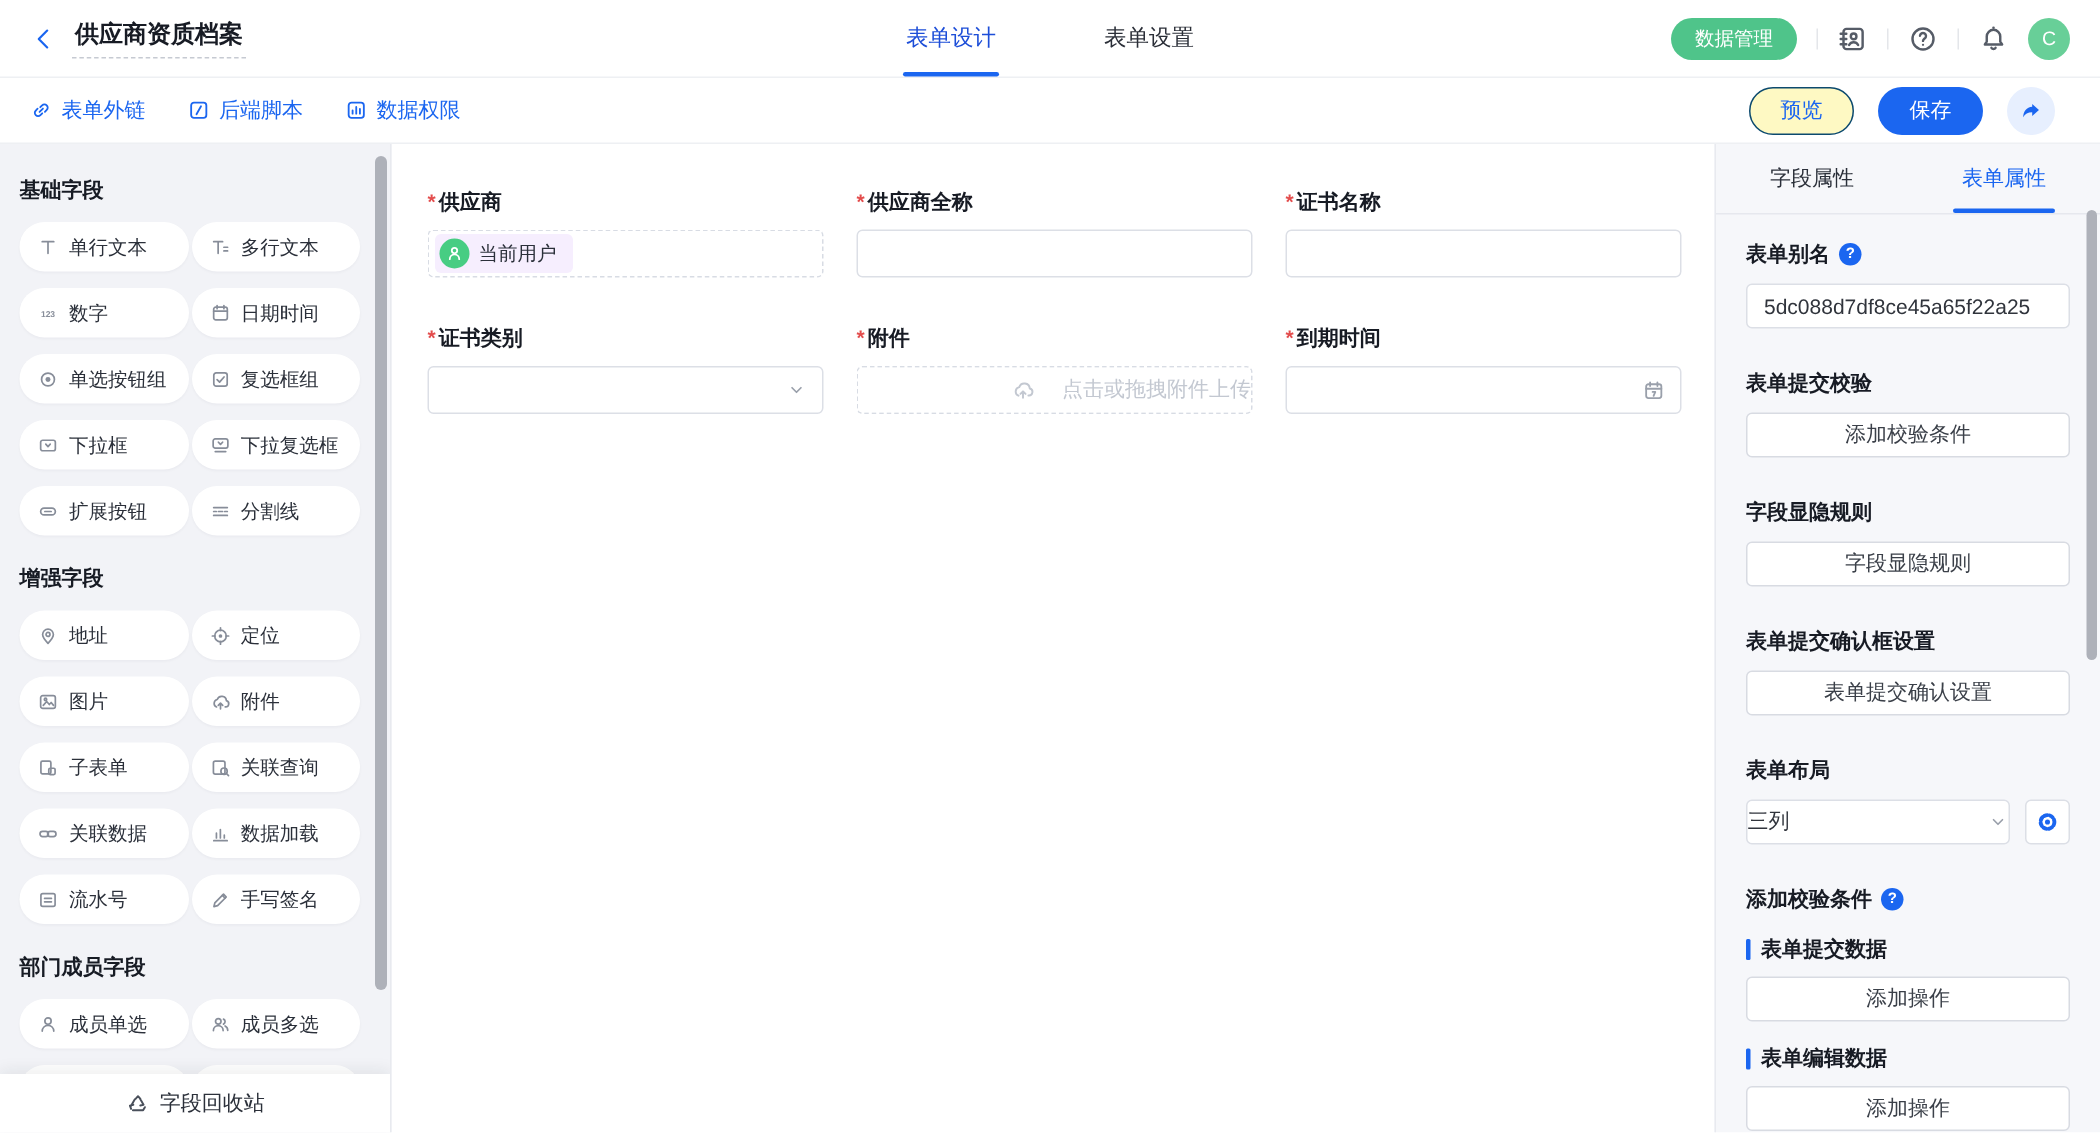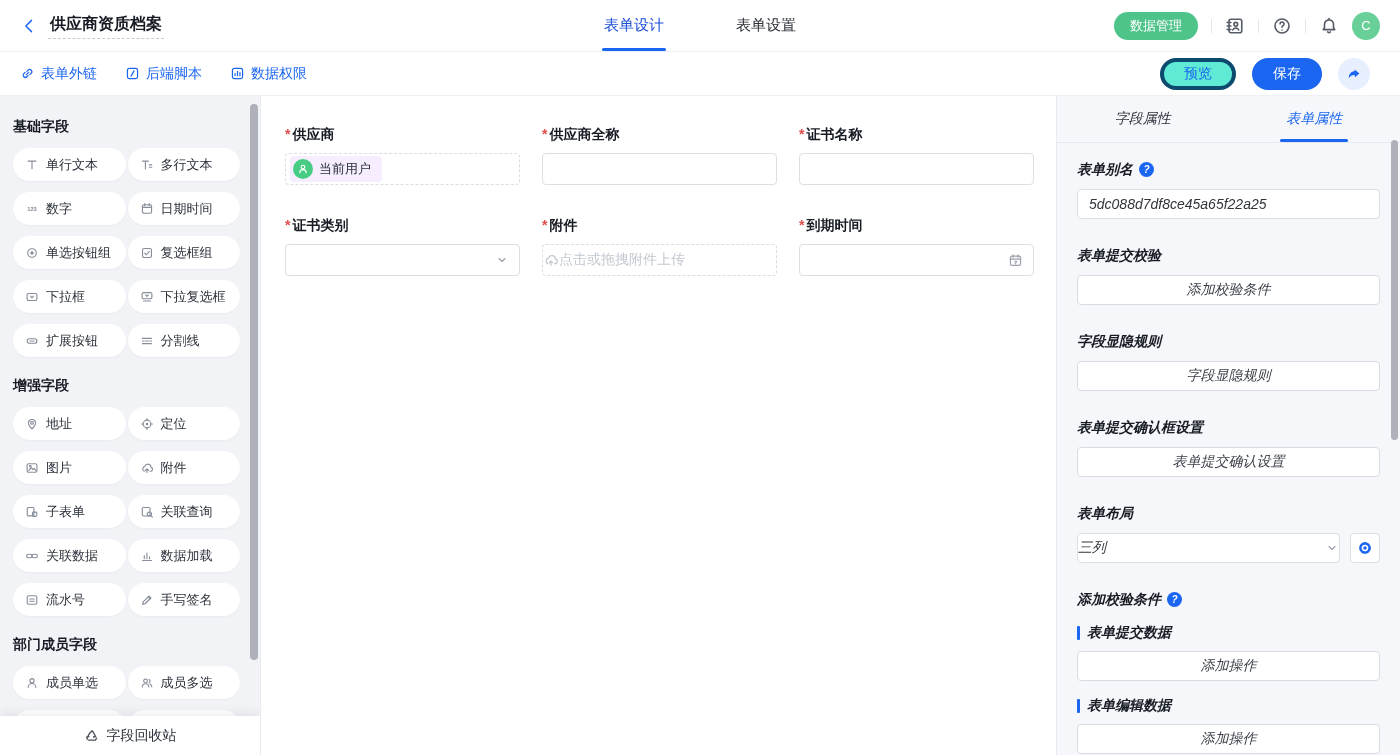--- a/index.html
+++ b/index.html
@@ -29,22 +29,22 @@
   .h-icon { color:#565c67; display:flex; cursor:pointer; }
   .avatar { width:28px; height:28px; border-radius:50%; background:#68cf98; color:#fff;
     font-size:13px; display:flex; align-items:center; justify-content:center; cursor:pointer; }
 
   
   .toolbar { height:44px; display:flex; align-items:center; padding:0 30px 0 20px;
     border-bottom:1px solid #eef0f3; background:#fff; }
   .tb-item { display:flex; align-items:center; gap:6px; color:#1b66f0; font-size:14px;
     margin-right:28px; cursor:pointer; }
   .tb-right { margin-left:auto; display:flex; align-items:center; gap:16px; }
-  .btn-preview { height:32px; padding:0 20px; border-radius:16px; border:4px solid #0c4a6e;
-    color:#1b66f0; background:#5eead4; font-size:14px; display:flex; align-items:center; cursor:pointer; }
+  .btn-preview { height:32px; padding:0 20px; border-radius:16px; border:1px solid #0c4a6e;
+    color:#1b66f0; background:#fef9c3; font-size:14px; display:flex; align-items:center; cursor:pointer; }
   .btn-save { height:32px; padding:0 21px; border-radius:16px; background:#1b66f0; color:#fff;
     font-size:14px; display:flex; align-items:center; cursor:pointer; }
   .btn-share { width:32px; height:32px; border-radius:50%; background:#e7effe; color:#1b66f0;
     display:flex; align-items:center; justify-content:center; cursor:pointer; }
 
   
   .body { display:flex; height:659px; position:relative; }
 
   
   .sidebar { width:261px; background:#f2f3f7; border-right:1px solid #e8eaef;
@@ -71,26 +71,26 @@
   .f-label .req { color:#e34d4d; margin-right:2px; }
   .f-box { height:32px; border:1px solid #dcdfe6; border-radius:4px; background:#fff;
     display:flex; align-items:center; padding:0 10px; cursor:text; }
   .f-box.dashed { border-style:dashed; border-color:#d8dce4; padding:0 4px; }
   .f-box .chev { margin-left:auto; color:#9aa0ab; display:flex; }
   .user-tag { display:flex; align-items:center; gap:6px; background:#f6eefe; border-radius:4px;
     height:26px; padding:0 11px 0 3px; font-size:13px; color:#2b303a; }
   .user-tag .tag-ic { width:20px; height:20px; border-radius:50%; background:#47cd83; color:#fff;
     display:flex; align-items:center; justify-content:center; }
   .upload-box { height:32px; border:1px dashed #d8dce4; border-radius:4px; display:flex;
-    align-items:center; justify-content:flex-start; gap:0; color:#c3c8d1; font-size:14px; cursor:pointer; }
+    align-items:center; justify-content:flex-end; gap:18px; color:#c3c8d1; font-size:14px; cursor:pointer; }
   .upload-box .pic { display:flex; color:#c3c8d1; }
 
   
-  .panel { width:344px; background:#f6f7fa; border-left:1px solid #e8eaef; position:relative;
-    flex-shrink:0; overflow:hidden;font-style:italic; }
+  .panel { width:257px; background:#f6f7fa; border-left:1px solid #e8eaef; position:relative;
+    flex-shrink:0; overflow:hidden; }
   .panel-tabs { height:47px; display:flex; border-bottom:1px solid #e6e8ee; }
   .p-tab { flex:1; display:flex; align-items:center; justify-content:center; font-size:14px;
     color:#2b303a; position:relative; cursor:pointer; }
   .p-tab.active { color:#1b66f0; }
   .p-tab.active::after { content:""; position:absolute; bottom:0; left:50%; transform:translateX(-50%);
     width:68px; height:3px; background:#1b66f0; border-radius:2px; }
   .panel-content { padding:18px 20px 0; }
   .p-section { margin-top:28px; }
   .p-section:first-child { margin-top:0; }
   .p-head { font-size:14px; font-weight:700; color:#171b24; display:flex; align-items:center;

